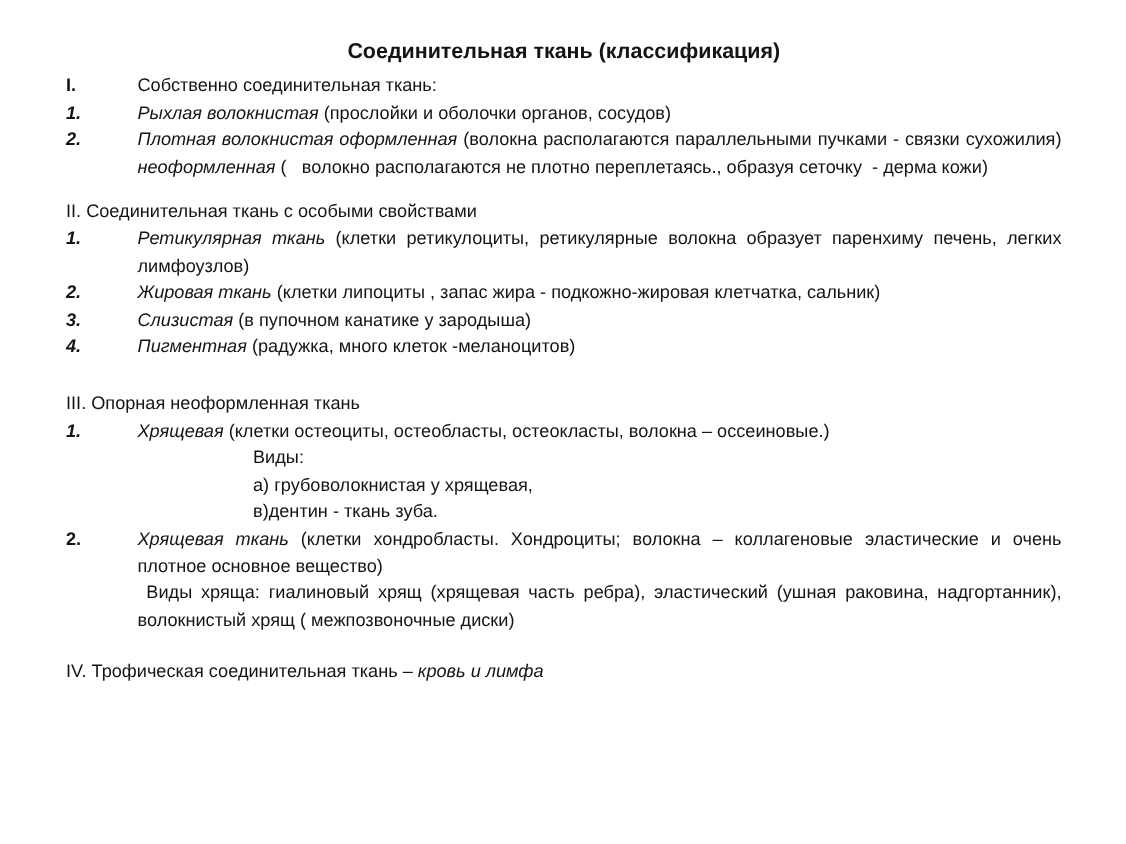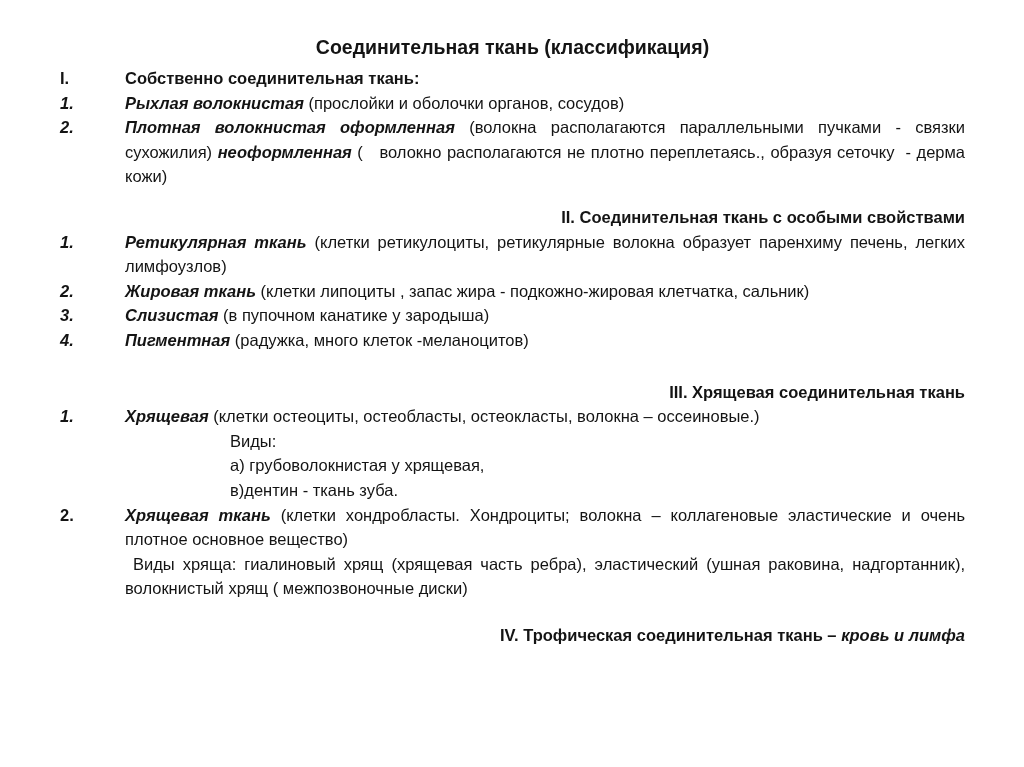--- a/index.html
+++ b/index.html
@@ -27,29 +27,29 @@
   .line {
     position: relative;
     font-size: 16.5px;
     line-height: 24.6px;
     min-height: 24.6px;
   }
   .line.item { padding-left: 65px; }
   .line.hang { padding-left: 65px; text-indent: 8px; }
   .line.sub  { padding-left: 170px; }
   .line.sub1 { padding-left: 69px; }
-  .line.heading { padding-left: 0; text-align: right; }
+  .line.heading { padding-left: 0; }
   .line .marker {
     position: absolute;
     left: 0; top: 0;
     text-indent: 0;
   }
   .justify { text-align: justify; }
-  .b  { font-weight: 700; }
-  .bi { font-weight: 700; font-style: italic; }
+  .b  { font-weight: 400; }
+  .bi { font-weight: 400; font-style: italic; }
   .r  { font-weight: 400; margin-top: 28px; }
   .marker.b  { font-weight: 700; }
   .marker.bi { font-weight: 700; font-style: italic; }
   .spacer { width: 100%; }
 </style>
 </head>
 <body>
 
 <div class="slide">
   <h1 class="title">Соединительная ткань (классификация)</h1>
@@ -57,21 +57,21 @@
       <div class="line item"><span class="marker b">I.</span><span class="b">Собственно соединительная ткань:</span></div>
       <div class="line item"><span class="marker bi">1.</span><span class="bi">Рыхлая волокнистая</span><span class="r"> (прослойки и оболочки органов, сосудов)</span></div>
       <div class="line item justify"><span class="marker bi">2.</span><span class="bi">Плотная волокнистая оформленная</span><span class="r"> (волокна располагаются параллельными пучками - связки сухожилия) </span><span class="bi">неоформленная</span><span class="r"> (&nbsp;&nbsp;&nbsp;волокно располагаются не плотно переплетаясь., образуя сеточку &nbsp;- дерма кожи)</span></div>
       <div class="spacer" style="height: 16px;"></div>
       <div class="line heading"><span class="b">II. Соединительная ткань с особыми свойствами</span></div>
       <div class="line item justify"><span class="marker bi">1.</span><span class="bi">Ретикулярная ткань</span><span class="r"> (клетки ретикулоциты, ретикулярные волокна образует паренхиму печень, легких лимфоузлов)</span></div>
       <div class="line item"><span class="marker bi">2.</span><span class="bi">Жировая ткань</span><span class="r"> (клетки липоциты , запас жира - подкожно-жировая клетчатка, сальник)</span></div>
       <div class="line item"><span class="marker bi">3.</span><span class="bi">Слизистая</span><span class="r"> (в пупочном канатике у зародыша)</span></div>
       <div class="line item"><span class="marker bi">4.</span><span class="bi">Пигментная</span><span class="r"> (радужка, много клеток -меланоцитов)</span></div>
       <div class="spacer" style="height: 27px;"></div>
-      <div class="line heading"><span class="b">III. Хрящевая соединительная ткань</span></div>
+      <div class="line heading"><span class="b">III. Опорная неоформленная ткань</span></div>
       <div class="line item"><span class="marker bi">1.</span><span class="bi">Хрящевая</span><span class="r"> (клетки остеоциты, остеобласты, остеокласты, волокна – оссеиновые.)</span></div>
       <div class="line sub"><span class="r">Виды:</span></div>
       <div class="line sub"><span class="r">а) грубоволокнистая у хрящевая,</span></div>
       <div class="line sub"><span class="r">в)дентин - ткань зуба.</span></div>
       <div class="line item justify"><span class="marker b">2.</span><span class="bi">Хрящевая ткань</span><span class="r"> (клетки хондробласты. Хондроциты; волокна – коллагеновые эластические и очень плотное основное вещество)</span></div>
       <div class="line hang justify"><span class="r">Виды хряща: гиалиновый хрящ (хрящевая часть ребра), эластический (ушная раковина, надгортанник), волокнистый хрящ ( межпозвоночные диски)</span></div>
       <div class="spacer" style="height: 22px;"></div>
       <div class="line heading"><span class="b">IV. Трофическая соединительная ткань – </span><span class="bi">кровь и лимфа</span></div>
     </div>
 </div>

